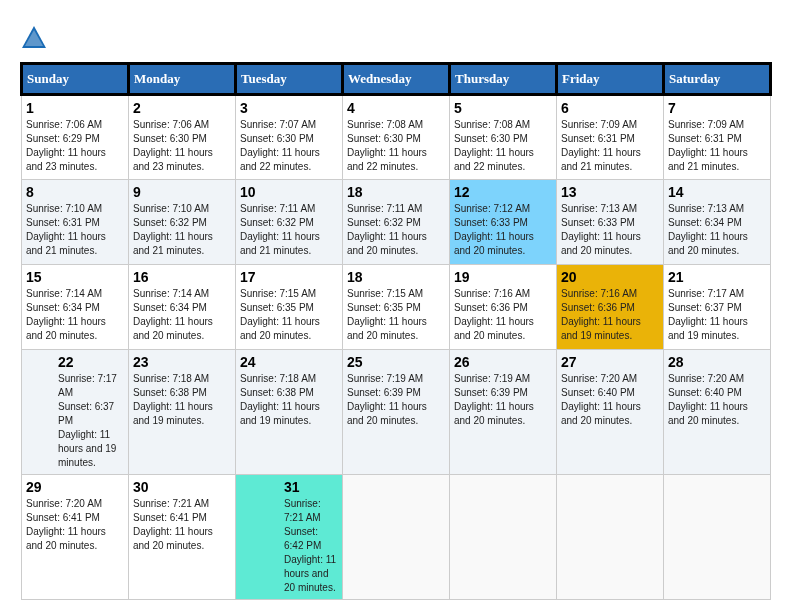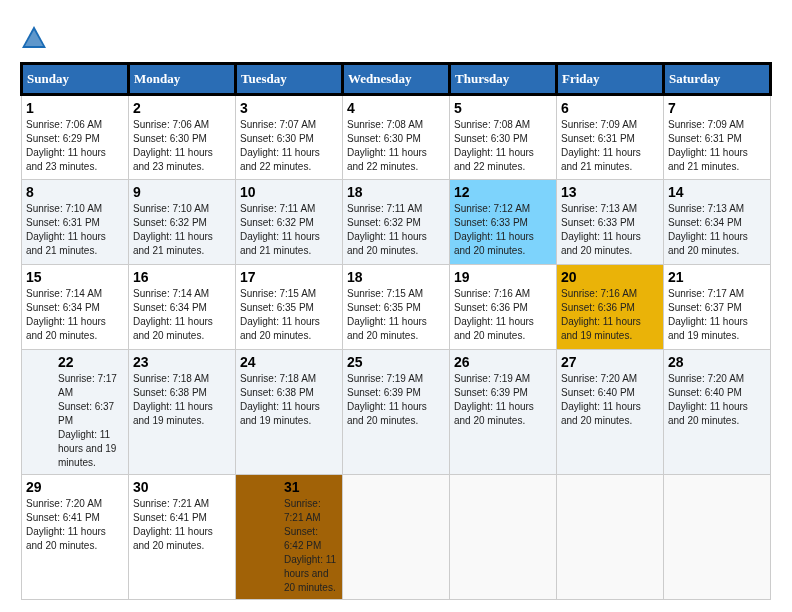--- a/index.html
+++ b/index.html
@@ -245,21 +245,21 @@
       </tr>
       <tr class="week-row">
         <td style="background: rgb(255, 255, 255);">
           <span class="day-number">29</span>
           <span class="day-info">Sunrise: 7:20 AM<br>Sunset: 6:41 PM<br>Daylight: 11 hours and 20 minutes.</span>
         </td>
         <td style="background: rgb(255, 255, 255);">
           <span class="day-number">30</span>
           <span class="day-info">Sunrise: 7:21 AM<br>Sunset: 6:41 PM<br>Daylight: 11 hours and 20 minutes.</span>
         </td>
-        <td style="background: #a16207; padding-left: 48px;">
+        <td style="background: #5eead4; padding-left: 48px;">
           <span class="day-number">31</span>
           <span class="day-info">Sunrise: 7:21 AM<br>Sunset: 6:42 PM<br>Daylight: 11 hours and 20 minutes.</span>
         </td>
         <td class="empty-cell"></td>
         <td class="empty-cell"></td>
         <td class="empty-cell"></td>
         <td class="empty-cell"></td>
       </tr>
     </tbody>
 </table>

